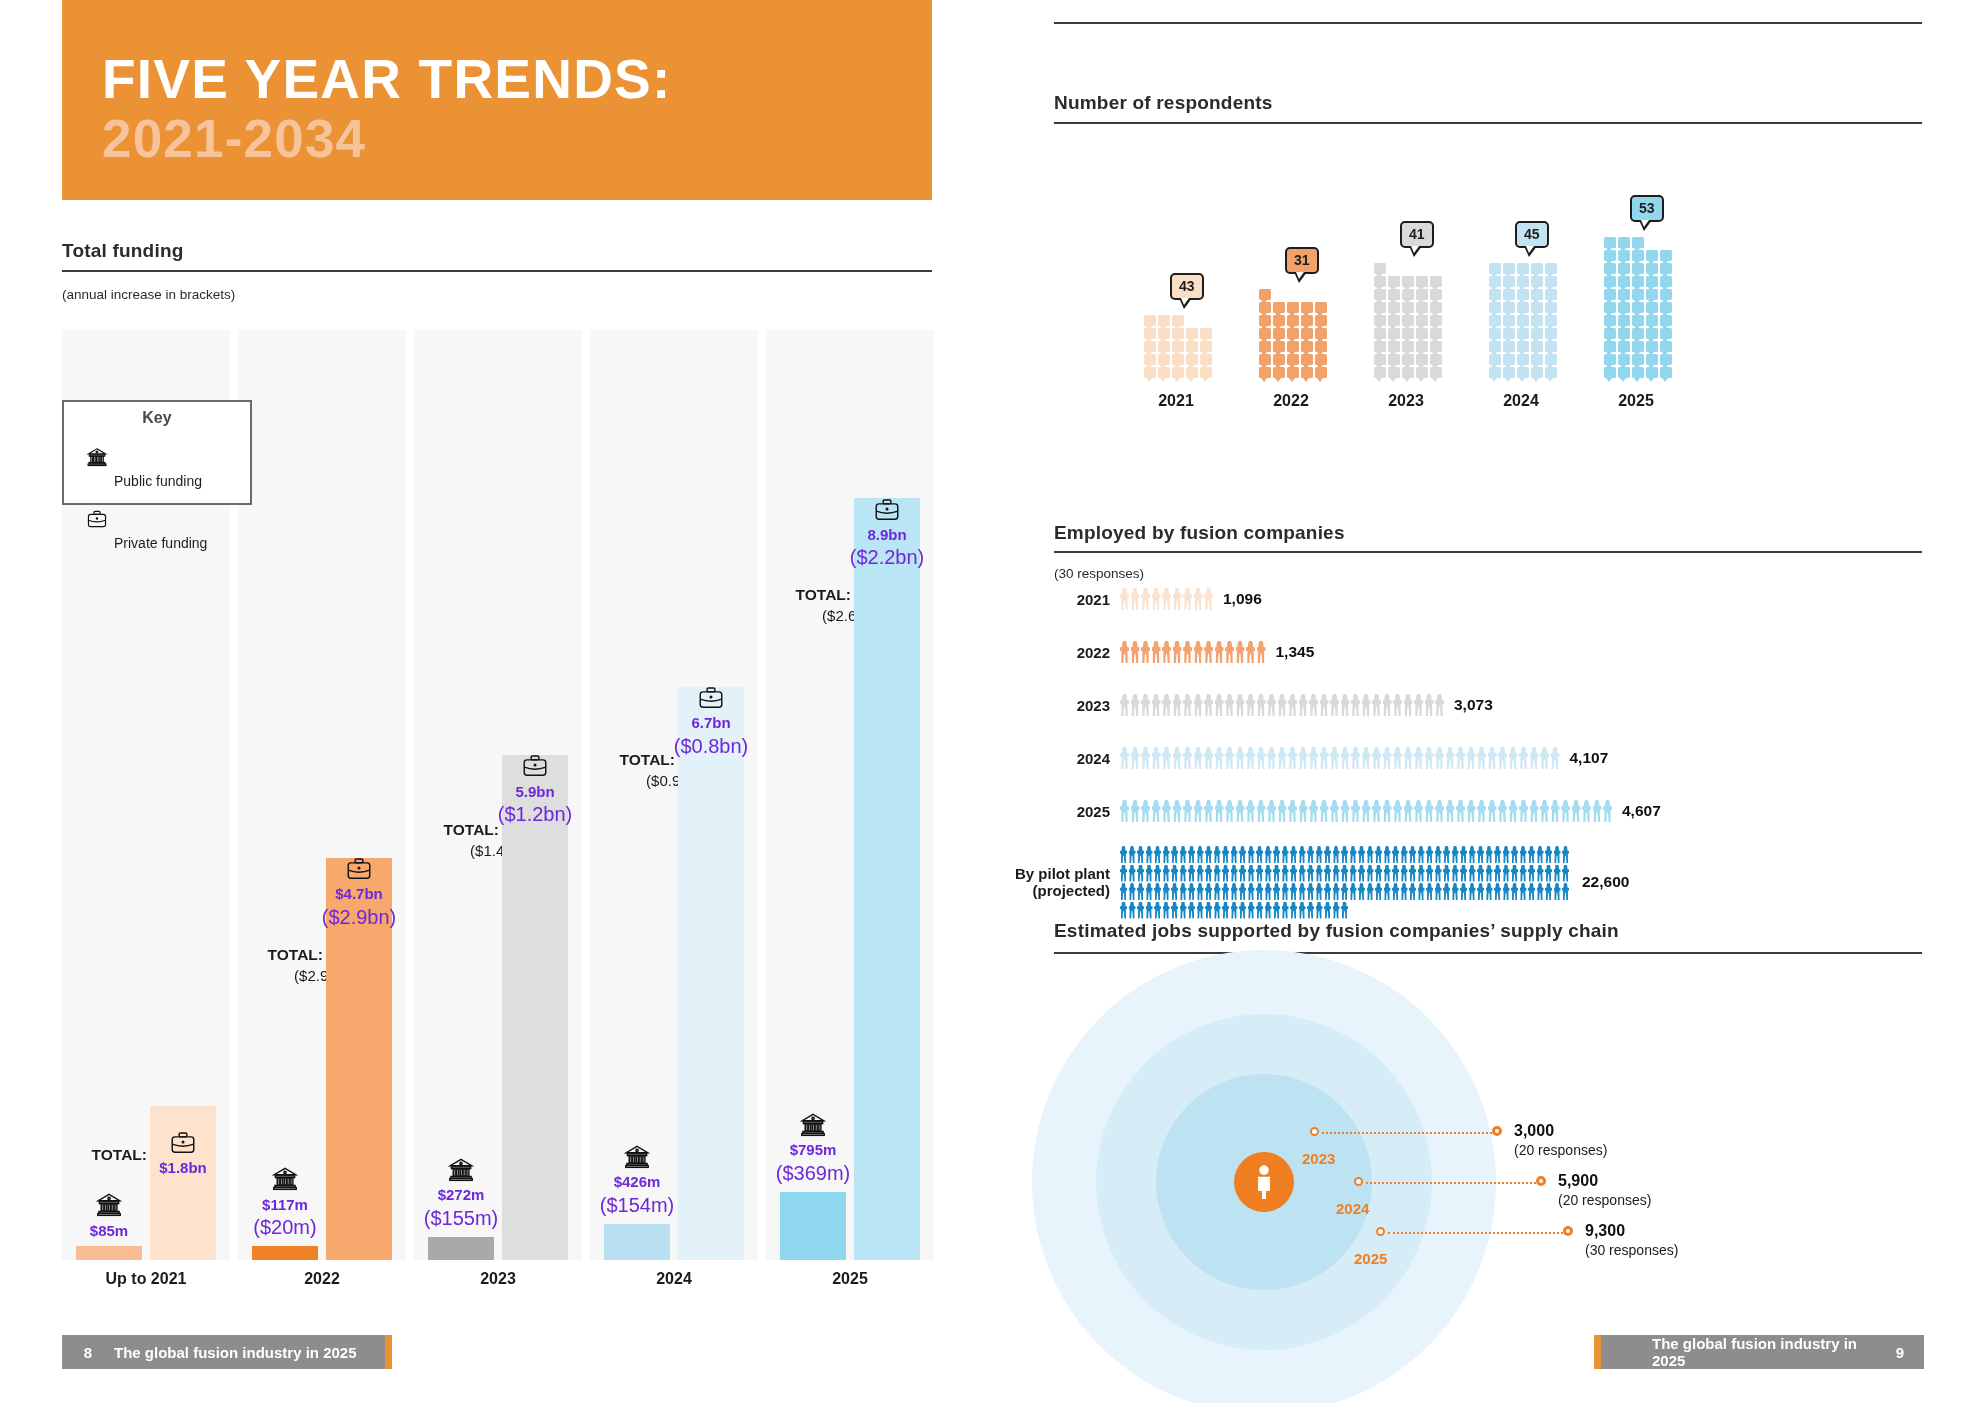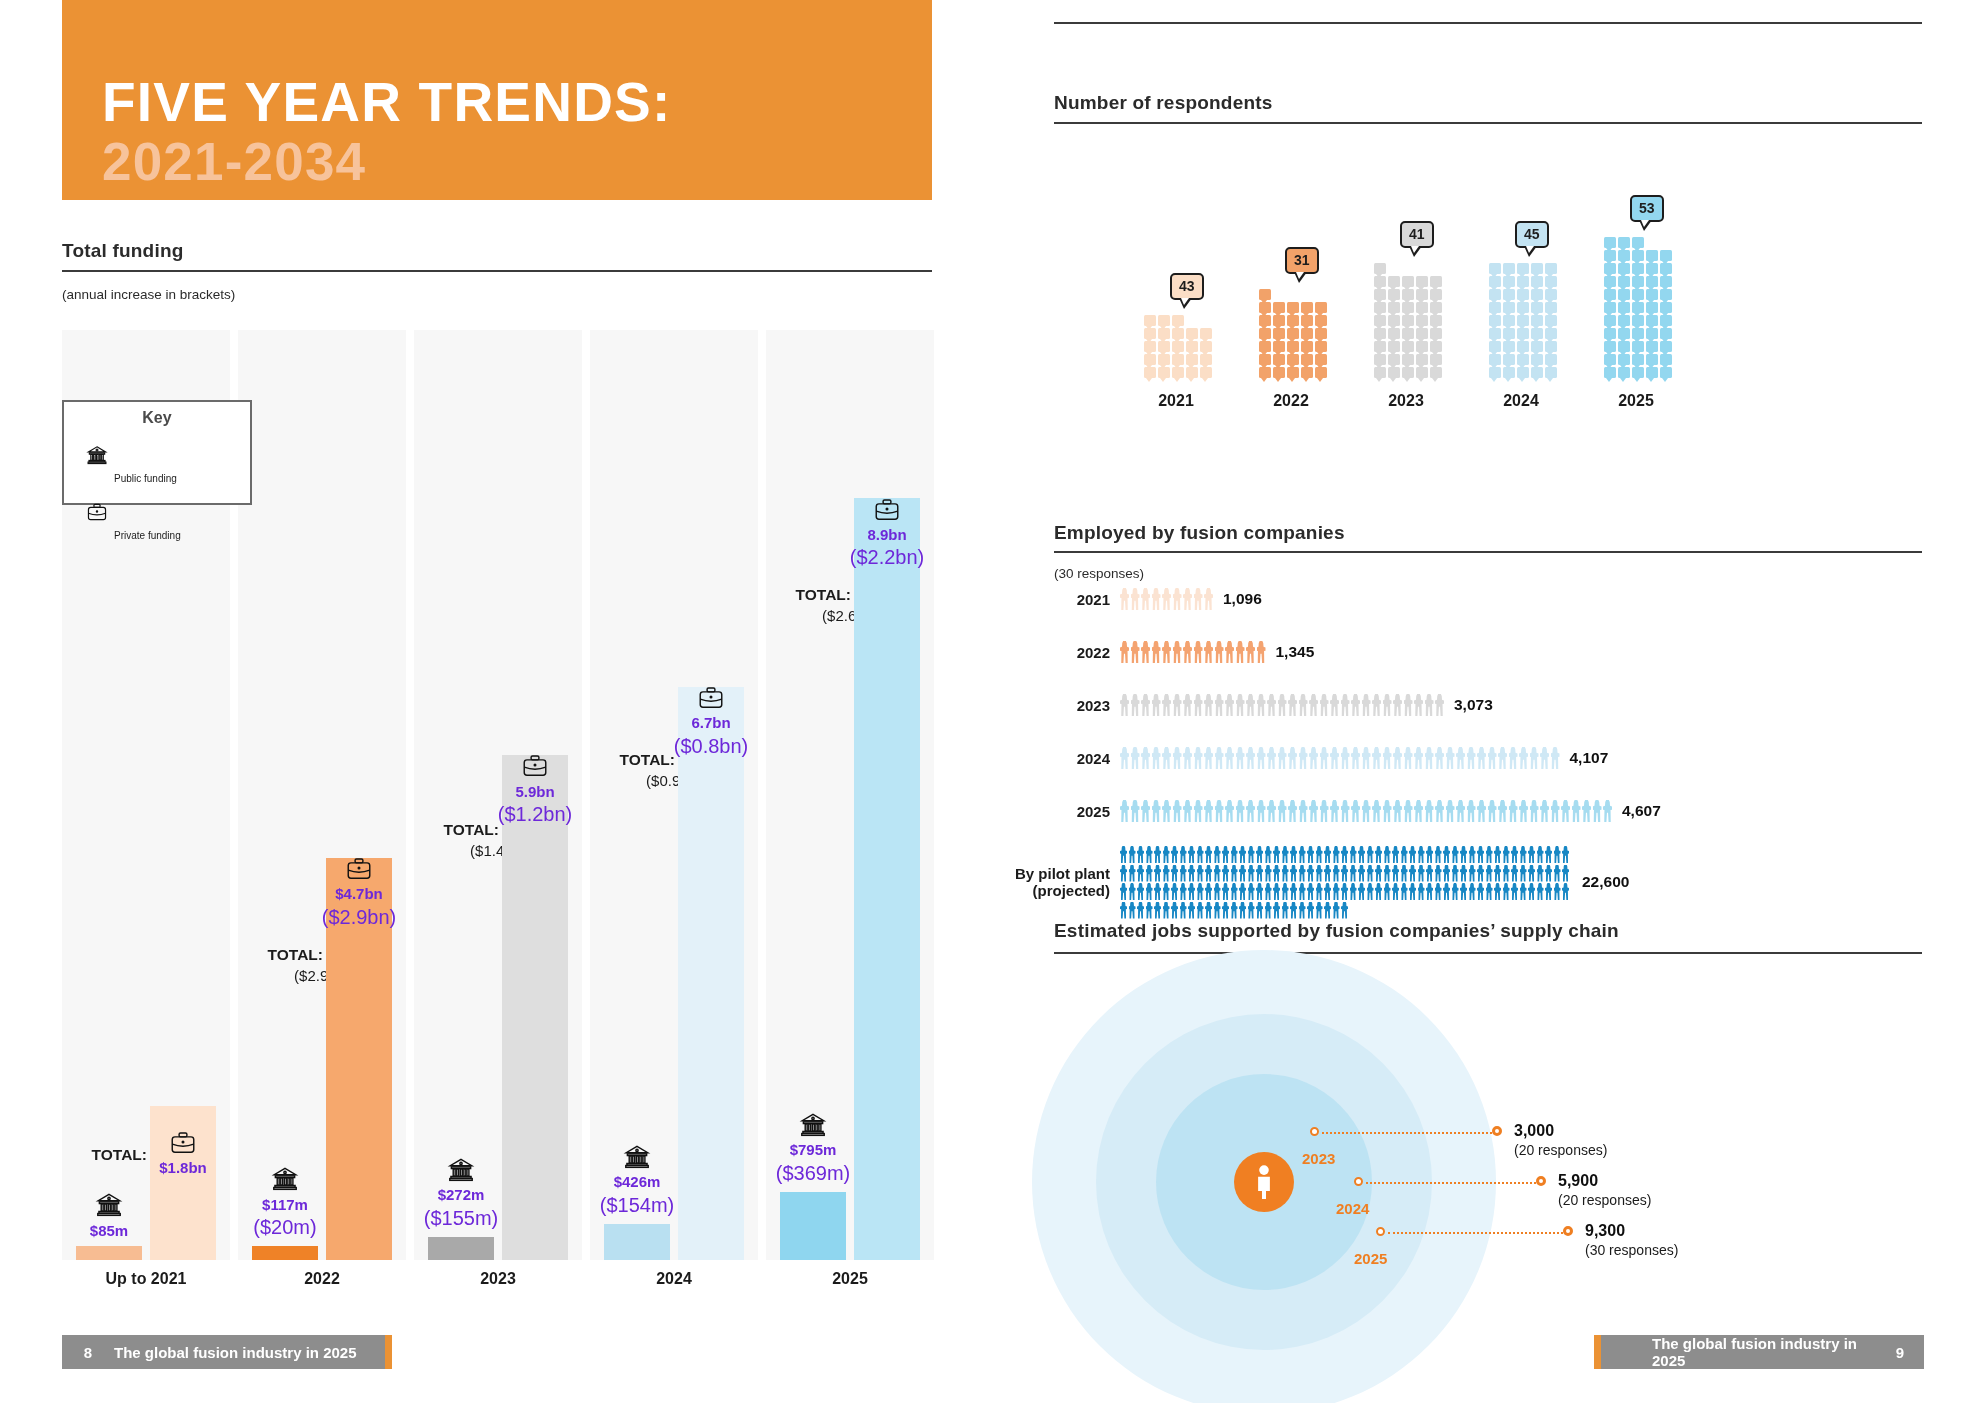--- a/index.html
+++ b/index.html
@@ -11,21 +11,21 @@
   }
   #page { position: relative; width: 1984px; height: 1403px; }
 
   
   #left-page { position: absolute; left: 0; top: 0; width: 992px; height: 1403px; }
 
   .hero {
     position: absolute; left: 62px; top: 0;
     width: 870px; height: 200px;
     background: #eb9234;
-    padding: 75px 0 0 40px;
+    padding: 52px 0 0 40px;
   }
   .hero-title {
     font-size: 55px; font-weight: bold; color: #ffffff;
     letter-spacing: 1.2px; line-height: 1.0;
   }
   .hero-sub {
     font-size: 53px; font-weight: bold; color: #f7c39b;
     letter-spacing: 1.2px; line-height: 1.12; margin-top: 2px;
   }
 
@@ -84,21 +84,21 @@
 
   
   #key-box {
     position: absolute; left: 62px; top: 400px;
     width: 190px; height: 105px;
     background: #ffffff; border: 2px solid #6b6b6b;
     padding: 7px 0 0 0; z-index: 5;
   }
   #key-box .ktitle { font-size: 16px; font-weight: bold; color: #4a4a4a; text-align: center; }
   #key-box .krow { display: flex; align-items: center; gap: 6px; padding: 2px 0 0 22px; }
-  #key-box .krow span.t { font-size: 10px; color: #1d1d1d; margin-top: 44px; }
+  #key-box .krow span.t { font-size: 14px; color: #1d1d1d; margin-top: 44px; }
 
   
   #right-page { position: absolute; left: 992px; top: 0; width: 992px; height: 1403px; }
 
   .waffle-group { position: absolute; bottom: 0; }
   .waffle {
     display: flex; flex-direction: column-reverse;
     align-items: flex-start; gap: 2px;
   }
   .wrow { display: flex; gap: 2px; }

